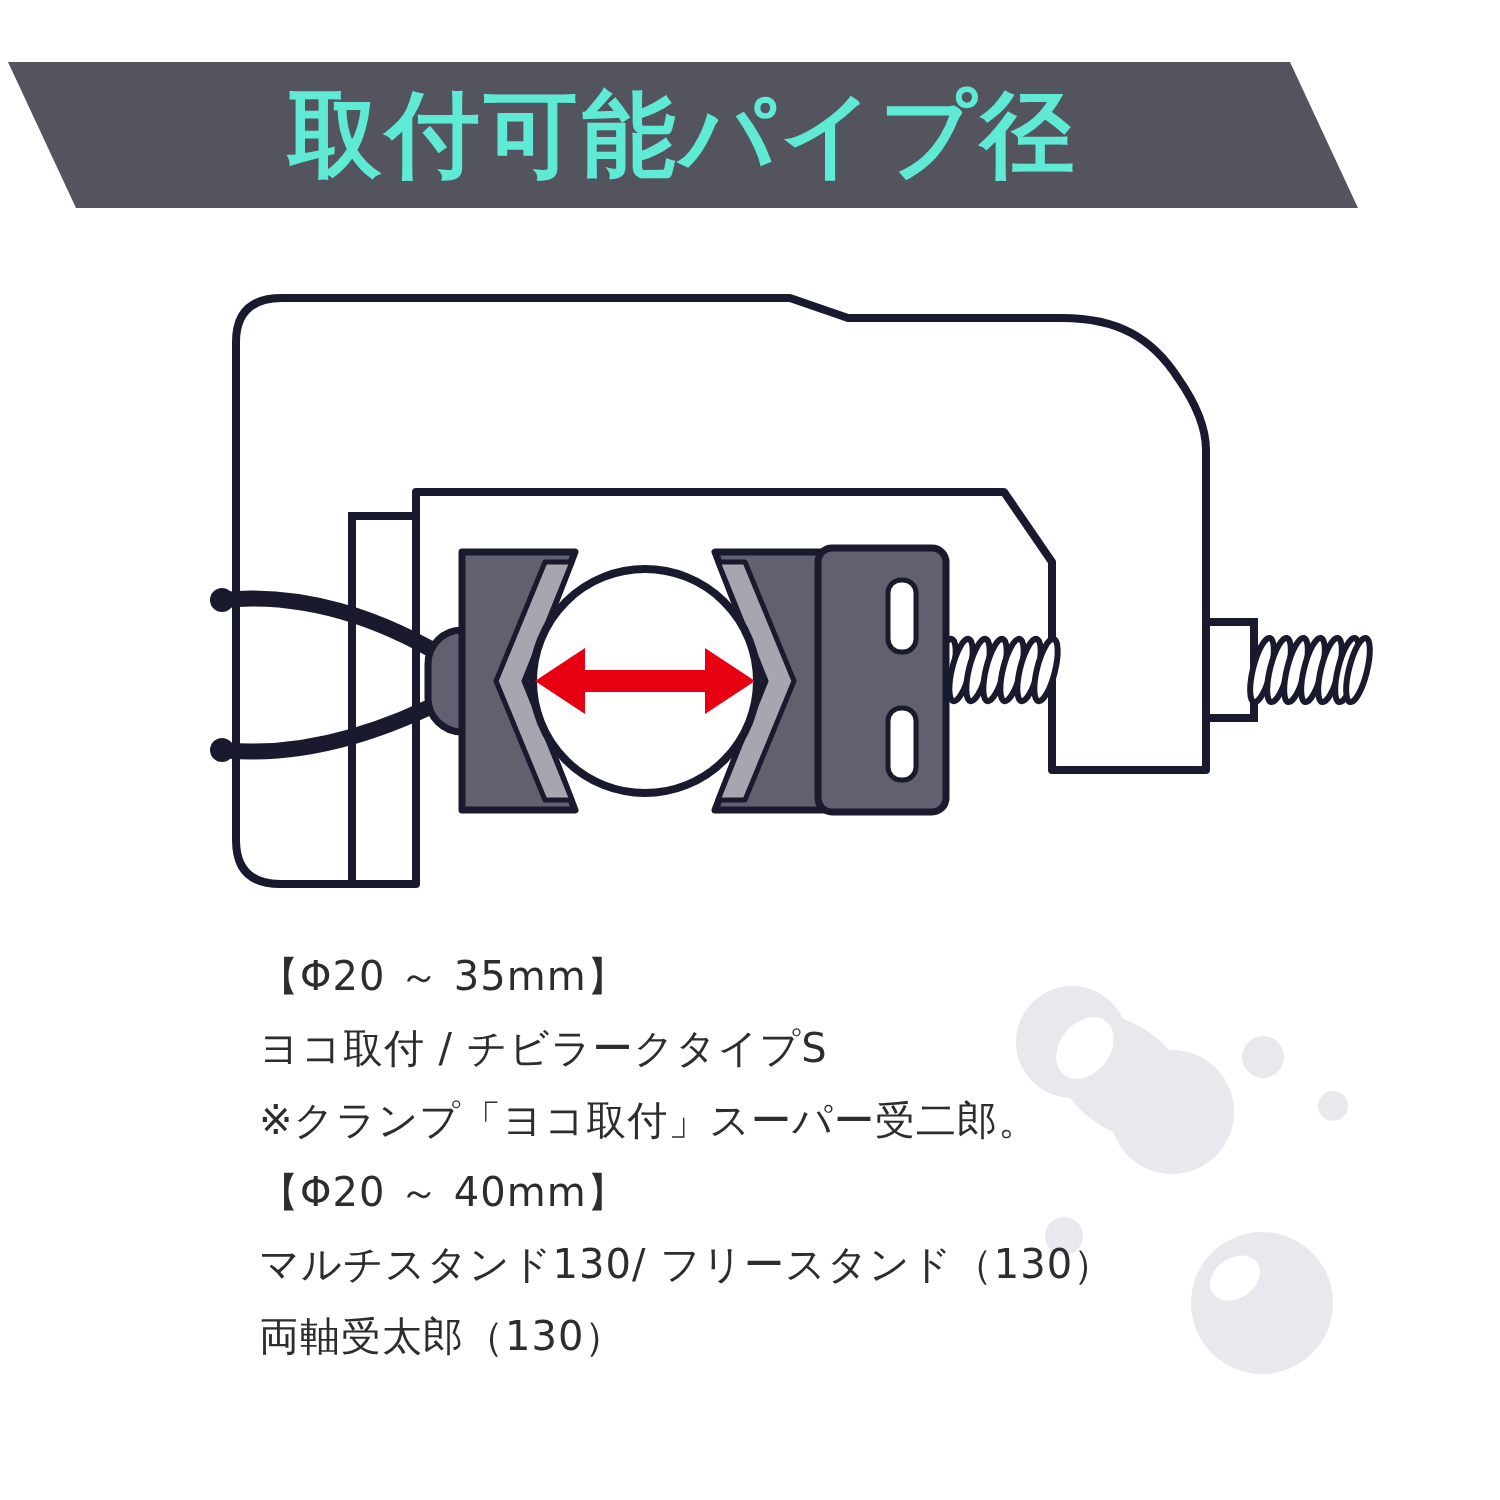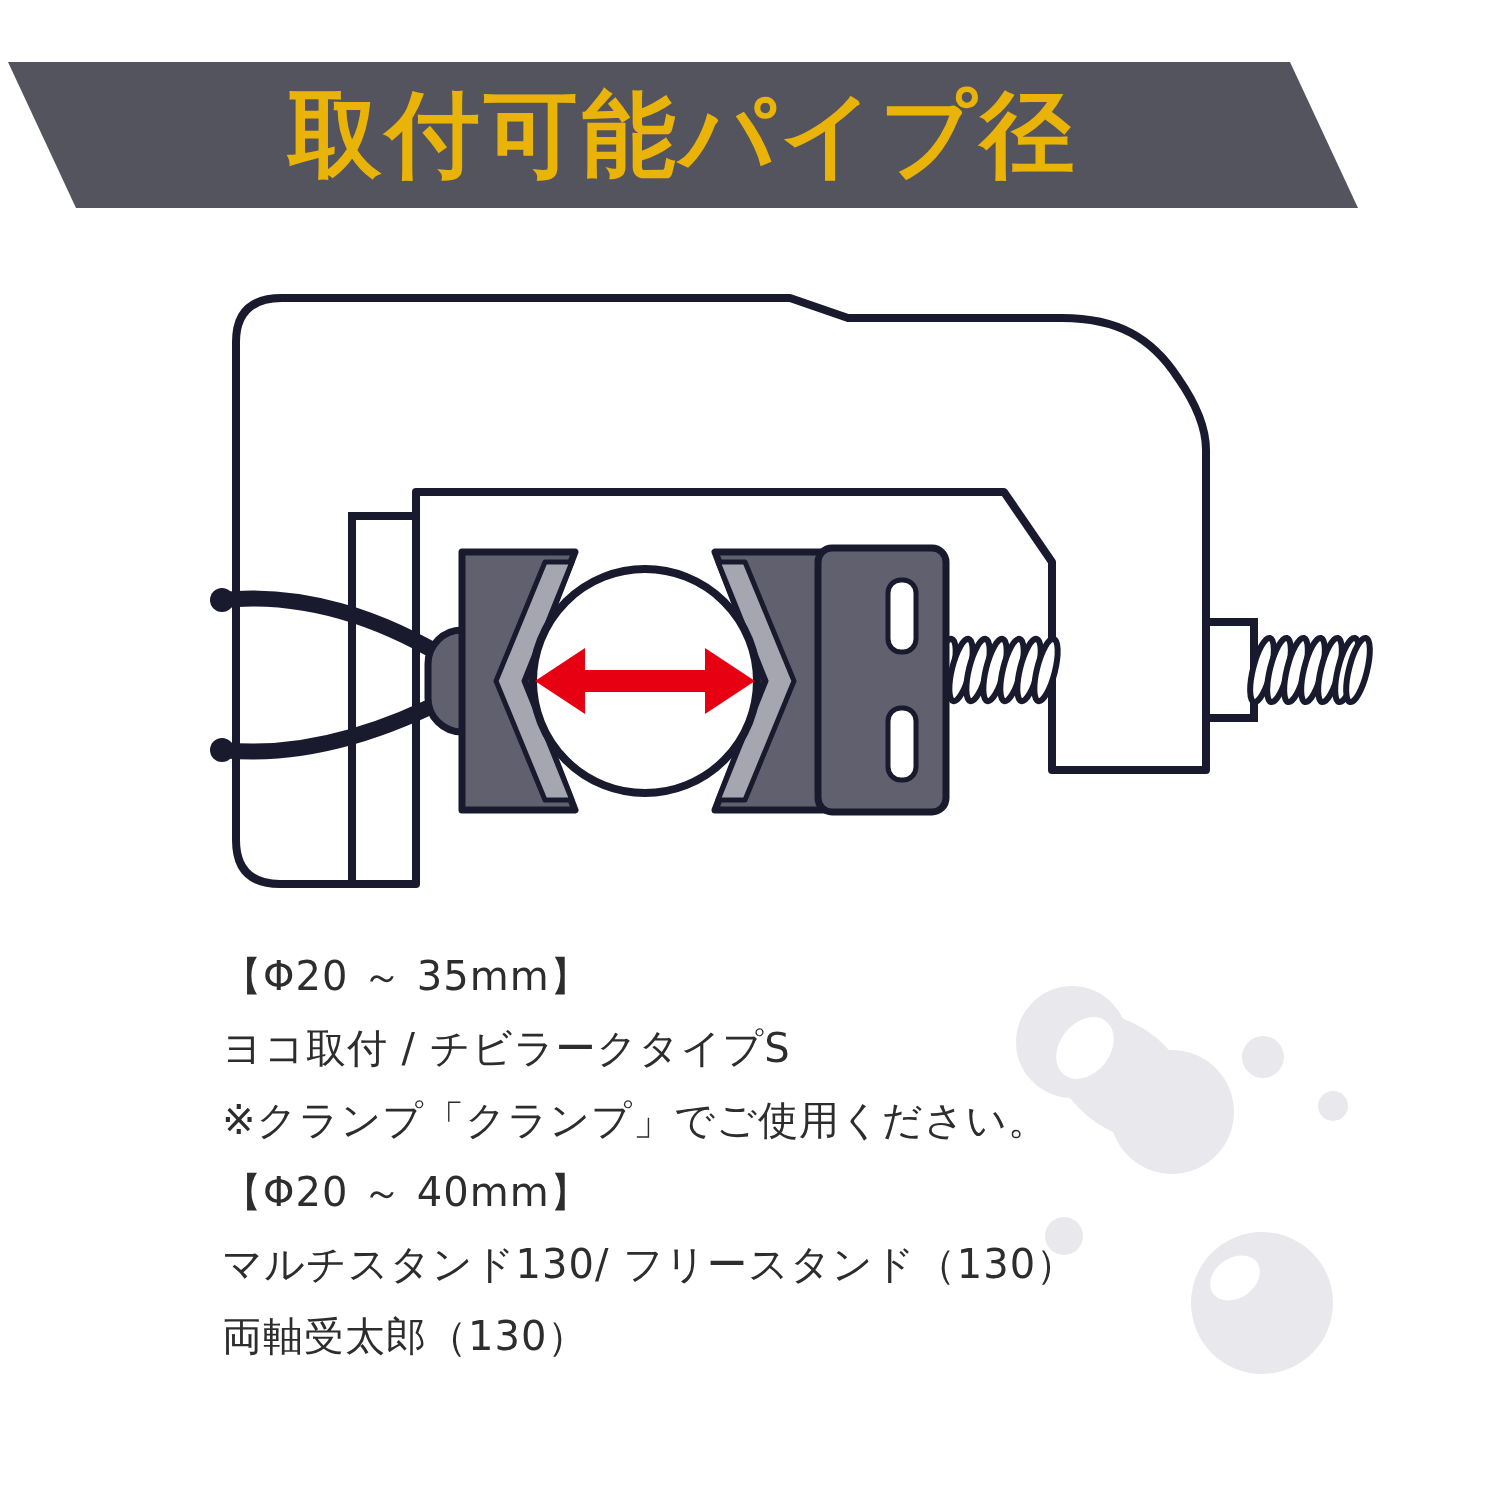--- a/index.html
+++ b/index.html
@@ -11,31 +11,31 @@
   }
   .page{position:absolute;inset:0;}
   .banner{
     position:absolute;left:8px;top:62px;width:1350px;height:146px;
     background:#54545e;
     clip-path:polygon(0 0, calc(100% - 68px) 0, 100% 100%, 68px 100%);
     display:flex;align-items:center;justify-content:center;
     z-index:2;
   }
   .banner-title{
-    color:#eab308;font-size:94px;font-weight:bold;letter-spacing:4px;
+    color:#5eead4;font-size:94px;font-weight:bold;letter-spacing:4px;
     white-space:nowrap;
   }
   .diagram{
     position:absolute;left:0;top:0;width:1500px;height:1500px;z-index:1;
   }
   .specs{
     position:absolute;left:222px;top:940px;width:1060px;z-index:3;
     color:#2d2d2d;font-size:40px;line-height:72px;letter-spacing:1px;
   }
-  .spec-line{white-space:nowrap;}
+  .spec-line{white-space:nowrap;margin-left:37px;}
 </style>
 </head>
 <body>
 
 <div class="page">
 
   <div class="banner">
     <span class="banner-title">取付可能パイプ径</span>
   </div>
 
@@ -112,19 +112,19 @@
       <circle cx="1333" cy="1106" r="15" fill="#e9e9ed"></circle>
       <circle cx="1064" cy="1236" r="19" fill="#e9e9ed"></circle>
       <circle cx="1262" cy="1303" r="71" fill="#e9e9ed"></circle>
       <ellipse cx="1235" cy="1278" rx="27" ry="20" transform="rotate(-35 1235 1278)" fill="#ffffff"></ellipse>
     </g>
   </svg>
 
   <div class="specs">
     <div class="spec-line">【Φ20 ～ 35mm】</div>
     <div class="spec-line">ヨコ取付 / チビラークタイプS</div>
-    <div class="spec-line">※クランプ「クランプ」でご使用ください。</div>
+    <div class="spec-line">※クランプ「ヨコ取付」スーパー受二郎。</div>
     <div class="spec-line">【Φ20 ～ 40mm】</div>
     <div class="spec-line">マルチスタンド130/ フリースタンド（130）</div>
     <div class="spec-line">両軸受太郎（130）</div>
   </div>
 
 </div>
 
 </body></html>

